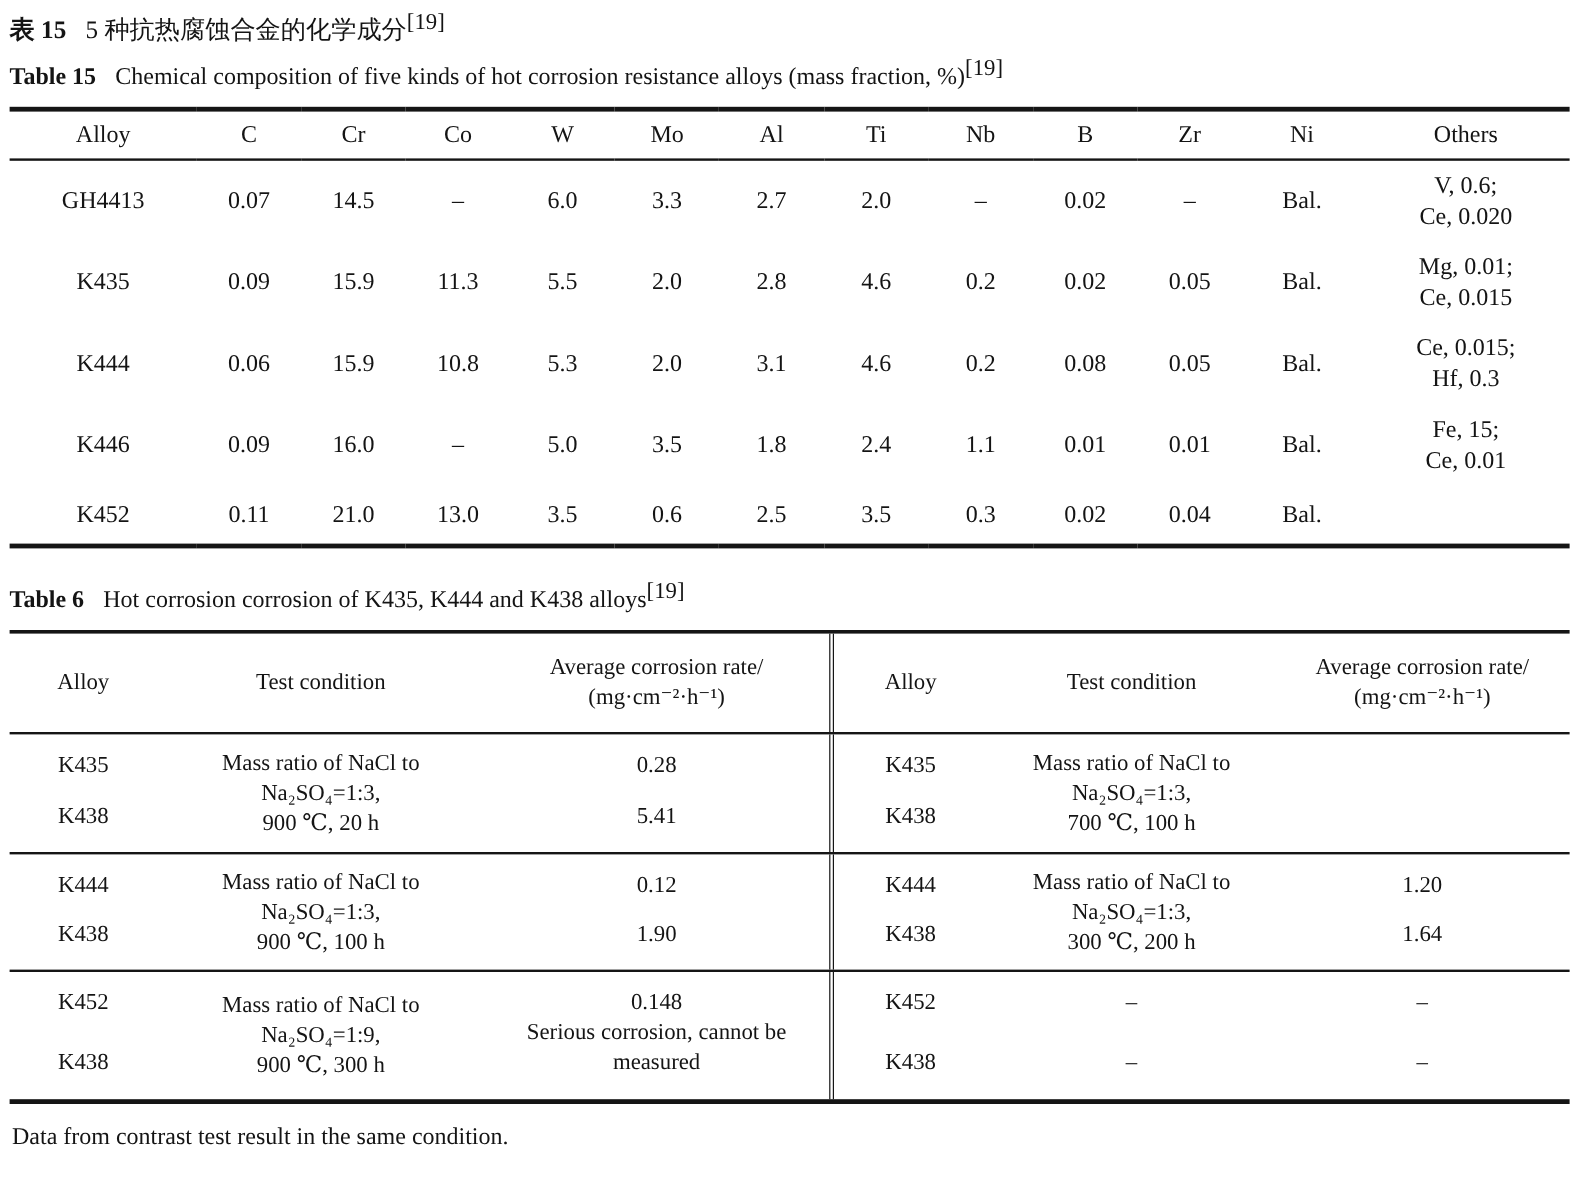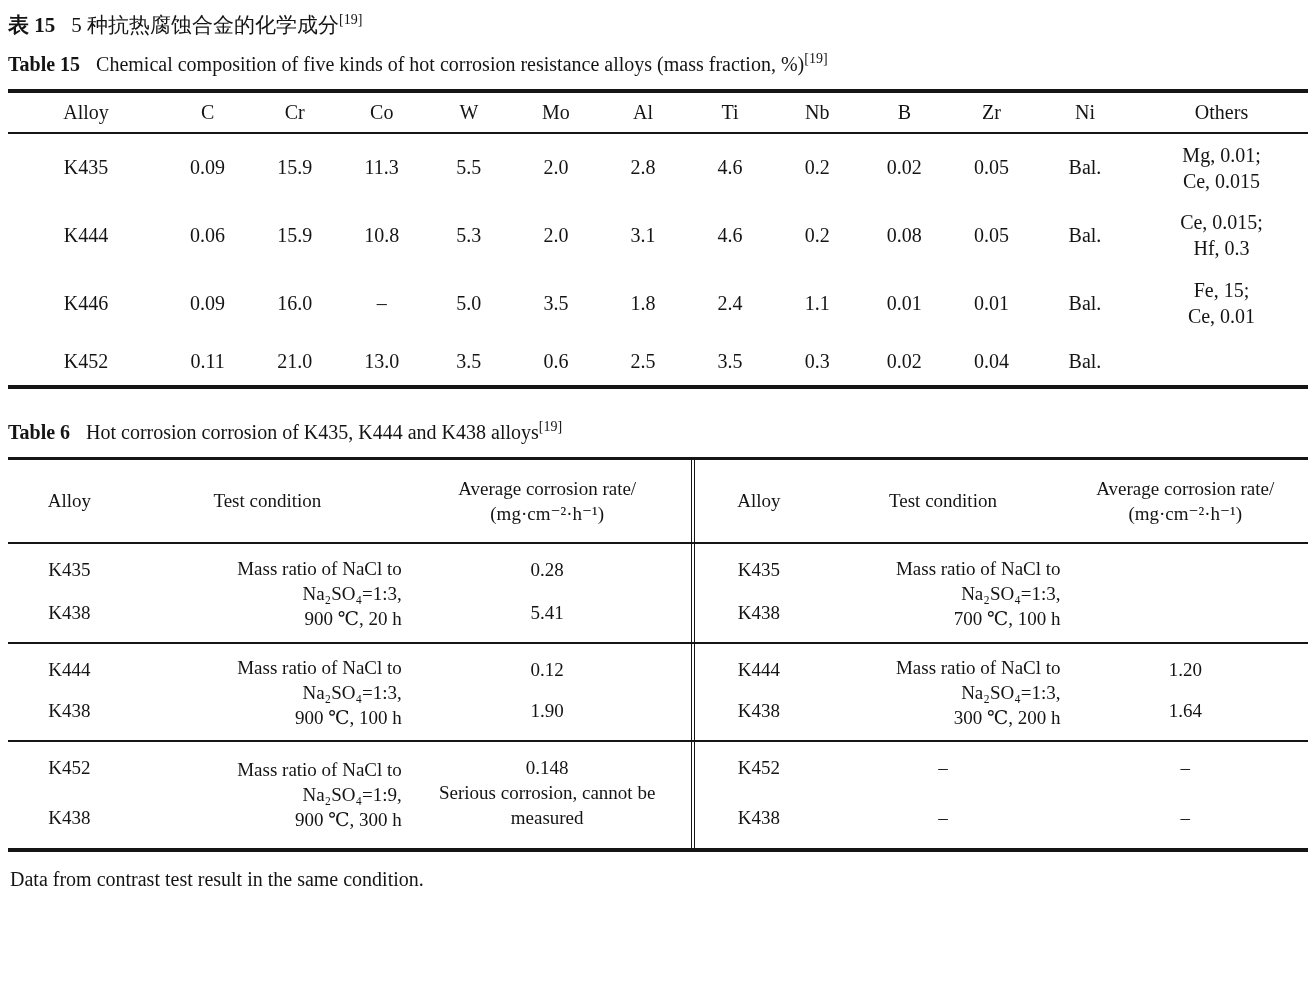--- a/index.html
+++ b/index.html
@@ -8,21 +8,21 @@
     width: 1316px; height: 991px;
     background: #ffffff;
     color: #141414;
     font-family: "Liberation Serif", "DejaVu Serif", serif;
   }
   .page { padding: 8px 8px 0 8px; }
 
   
   .cap { font-size: 20px; margin: 4px 0 12px 0; line-height: 1.3; white-space: nowrap; }
   .cap .lbl { font-weight: bold; margin-right: 16px; text-align: right; }
-  .cap sup { font-size: 14px; line-height: 0; }
+  .cap sup { font-size: 19px; line-height: 0; }
   .cap-zh { font-size: 21px; }
 
   
   table.t15 {
     width: 1300px;
     border-collapse: collapse;
     border-top: 4px solid #151515;
     border-bottom: 4px solid #151515;
     margin: 0 0 30px 0;
   }
@@ -56,21 +56,21 @@
   .t16-half.rhalf { width: 47.5%; grid-template-columns: 21% 39% 40%; border-left: 4px double #151515; }
   .t16-header { border-bottom: 2px solid #151515; min-height: 84px; }
   .t16-header .h-cell {
     display: flex; flex-direction: column; justify-content: center; align-items: center;
     text-align: center; line-height: 1.35; padding: 4px 2px;
   }
   .t16-group { min-height: 98px; }
   .t16-group + .t16-group { border-top: 2px solid #151515; }
   .cell { display: flex; flex-direction: column; align-items: center; text-align: center; line-height: 1.32; }
   .cell.stackends { justify-content: space-between; padding: 13px 0 17px 0; }
-  .cell.condc { justify-content: center; padding: 6px 2px; align-items: flex-end; }
+  .cell.condc { justify-content: center; padding: 6px 2px; }
   .cell.spread { justify-content: space-between; padding: 13px 0 17px 0; }
 
   
   .note { font-size: 20px; margin: 4px 0 0 2px; }
 </style>
 </head>
 <body>
 
 <div class="page">
 
@@ -109,20 +109,38 @@
         <th>Ti</th>
         <th>Nb</th>
         <th>B</th>
         <th>Zr</th>
         <th>Ni</th>
         <th>Others</th>
       </tr>
     </thead>
     <tbody>
       <tr>
+        <td>GH4413</td>
+        <td>0.07</td>
+        <td>14.5</td>
+        <td>–</td>
+        <td>6.0</td>
+        <td>3.3</td>
+        <td>2.7</td>
+        <td>2.0</td>
+        <td>–</td>
+        <td>0.02</td>
+        <td>–</td>
+        <td>Bal.</td>
+        <td>
+            <span class="blk">V, 0.6;</span>
+            <span class="blk">Ce, 0.020</span>
+          </td>
+      </tr>
+      <tr>
         <td>K435</td>
         <td>0.09</td>
         <td>15.9</td>
         <td>11.3</td>
         <td>5.5</td>
         <td>2.0</td>
         <td>2.8</td>
         <td>4.6</td>
         <td>0.2</td>
         <td>0.02</td>

